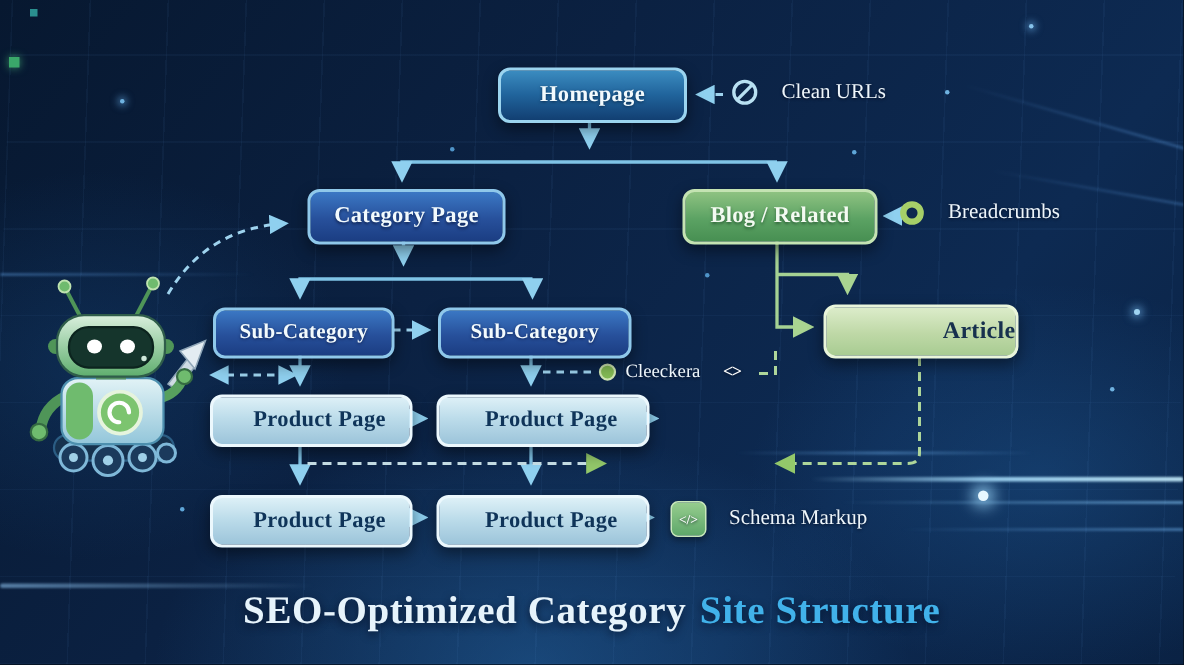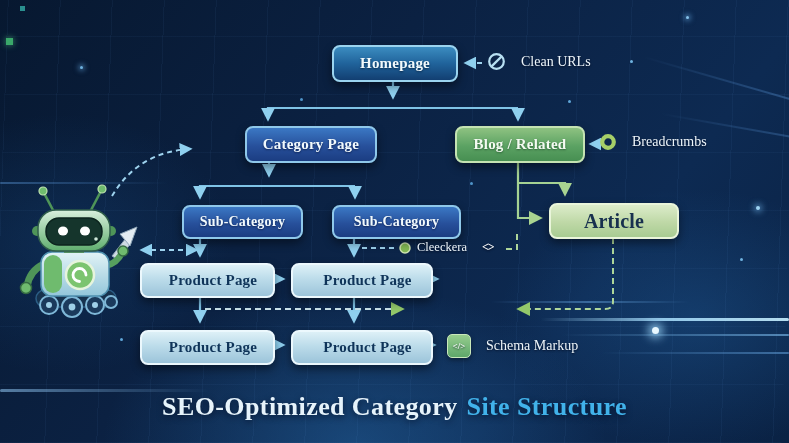--- a/index.html
+++ b/index.html
@@ -24,27 +24,27 @@
   .sq{position:absolute;}
   .wires{position:absolute;left:0;top:0;}
   .node{
     position:absolute;display:flex;align-items:center;justify-content:center;
     font-weight:bold;font-size:15px;letter-spacing:.2px;
     border-radius:8px;box-shadow:0 4px 10px rgba(0,0,0,.45);
   }
   .n-home{background:linear-gradient(180deg,#3b8cc0 0%,#20639b 50%,#123f72 100%);
     border:2px solid #9bd4ef;color:#f2fafd;text-shadow:0 1px 2px rgba(0,20,40,.6);}
   .n-blue{background:linear-gradient(180deg,#3b78c4 0%,#27509b 55%,#1b3d82 100%);
-    border:2px solid #8fc8ea;color:#f2fafd;text-shadow:0 1px 2px rgba(0,10,40,.6);margin-left:40px;}
+    border:2px solid #8fc8ea;color:#f2fafd;text-shadow:0 1px 2px rgba(0,10,40,.6);}
   .n-green{background:linear-gradient(180deg,#8ec281 0%,#5ba263 55%,#478f52 100%);
     border:2px solid #c4e3b2;color:#f4fbf2;text-shadow:0 1px 2px rgba(10,40,20,.5);}
   .n-light{background:linear-gradient(180deg,#ddf0f7 0%,#bcdcea 45%,#9cc4da 100%);
     border:2px solid #ecf8fd;color:#0f3459;padding-left:11px;}
   .n-article{background:linear-gradient(180deg,#dcecca 0%,#bed8a6 55%,#a8cc92 100%);
-    border:2px solid #e9f5da;color:#17304e;font-size:20px;}
+    border:2px solid #e9f5da;color:#17304e;font-size:16px;justify-content:flex-end;}
   .anno{position:absolute;display:flex;align-items:center;gap:15px;
     color:#eef6fb;font-size:14px;font-weight:500;text-shadow:0 1px 2px rgba(0,10,30,.8);}
   .anno .gsq{width:22px;height:22px;border-radius:5px;flex:0 0 auto;
     background:linear-gradient(180deg,#96cd8e,#5ea76a);border:1px solid #c9e8bb;
     display:flex;align-items:center;justify-content:center;box-shadow:0 2px 5px rgba(0,0,0,.4);}
   .small-anno{font-size:12.5px;font-weight:400;}
   .glyph{color:#fff;font-weight:bold;font-size:12px;letter-spacing:-1px;}
   .code-glyph{color:#fff;font-weight:bold;font-size:9px;letter-spacing:0;}
   .title{position:absolute;left:0;right:0;top:392px;text-align:center;
     font-size:26px;font-weight:600;letter-spacing:.4px;

